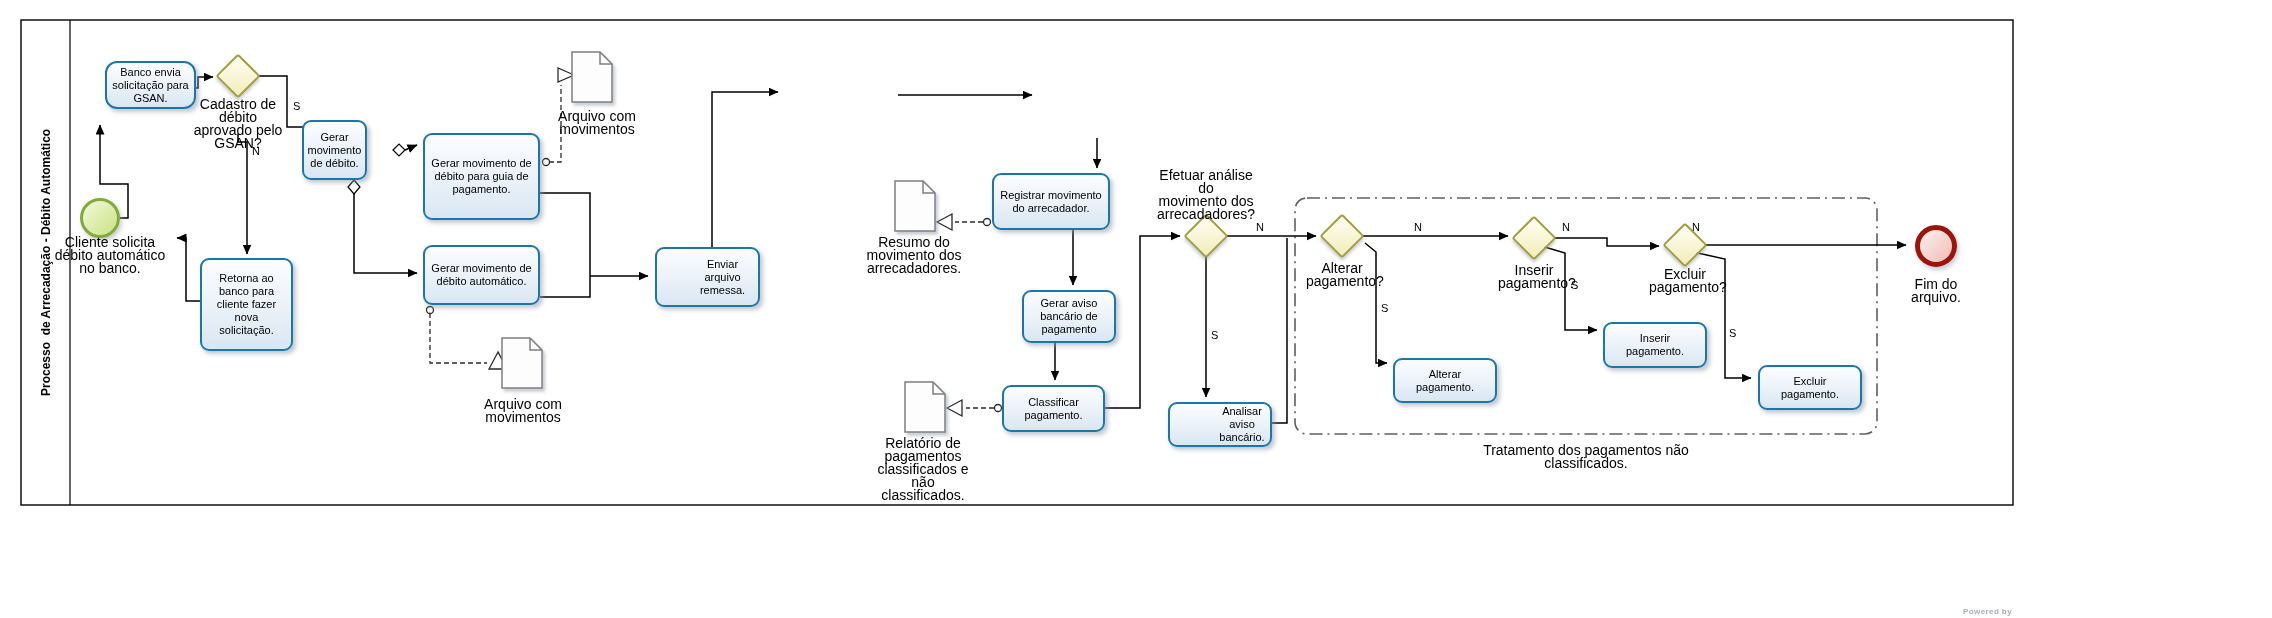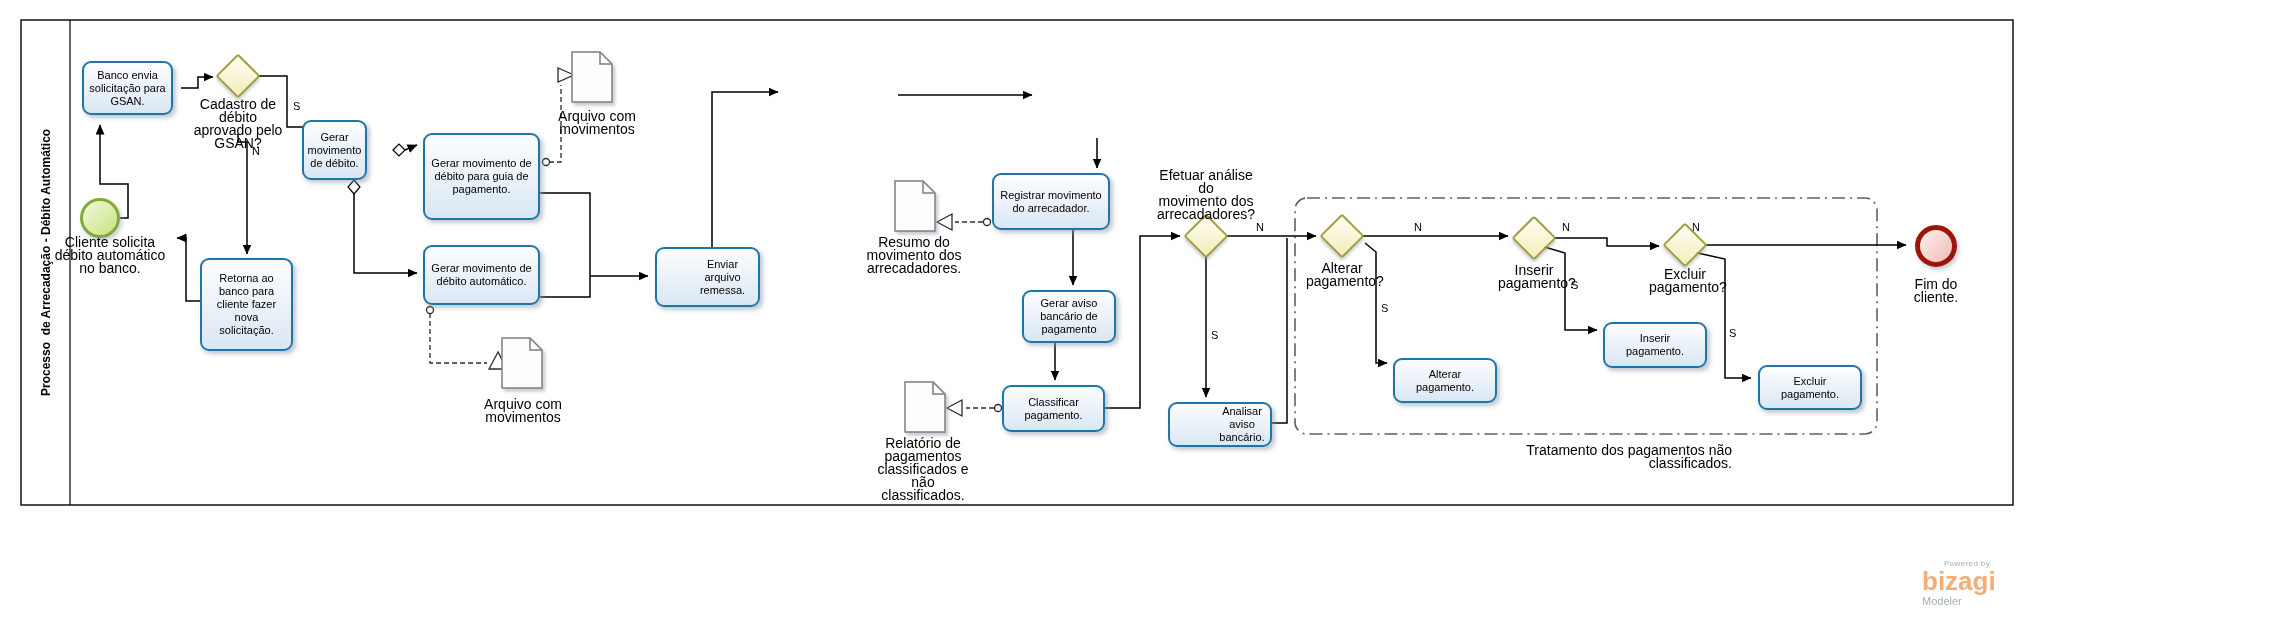--- a/index.html
+++ b/index.html
@@ -22,21 +22,21 @@
   .event{position:absolute;box-sizing:border-box;border-radius:50%;}
   .event.start{left:80px;top:198px;width:40px;height:40px;border:3px solid #83a93b;
     background:linear-gradient(135deg,#f2f9da 0%,#c8e383 100%);
     box-shadow:2px 3px 4px rgba(150,160,175,.5);}
   .event.end{left:1915px;top:225px;width:42px;height:42px;border:5px solid #9c150a;
     background:linear-gradient(135deg,#fdf3f1 0%,#f0bab2 100%);
     box-shadow:2px 3px 4px rgba(150,160,175,.5);}
   .lbl{position:absolute;font-size:14px;line-height:13px;text-align:center;white-space:pre-line;}
   .sn{position:absolute;font-size:11px;line-height:11px;}
   .logo{position:absolute;left:1922px;top:559px;width:92px;}
-  .logo .pby{font-size:8px;font-weight:normal;color:#a6aeb8;text-align:center;letter-spacing:.4px;padding-right:2px;}
+  .logo .pby{font-size:8px;font-weight:bold;color:#a6aeb8;text-align:right;letter-spacing:.4px;padding-right:2px;margin-top:48px;}
   .logo .brand{font-size:26px;line-height:27px;font-weight:bold;color:#f1ae77;letter-spacing:0;}
   .logo .product{font-size:11px;color:#a6aeb8;}
 </style>
 </head>
 <body>
 
 <div class="canvas">
 
   <svg class="layer" width="2272" height="618">
     <defs>
@@ -126,23 +126,23 @@
   </svg>
 
   <div class="lane-title">Processo  de Arrecadação - Débito Automático</div>
 
   <div class="event start"></div>
   <div class="lbl" style="left:46px;top:236px;width:128px;">Cliente solicita
 débito automático
 no banco.</div>
   <div class="event end"></div>
   <div class="lbl" style="left:1903px;top:278px;width:66px;">Fim do
-cliente.</div>
-
-  <div class="task" style="left:82px;top:61px;width:91px;height:54px;">Banco envia
+arquivo.</div>
+
+  <div class="task" style="left:105px;top:61px;width:91px;height:48px;border-radius:12px;">Banco envia
 solicitação para
 GSAN.</div>
   <div class="task" style="left:200px;top:258px;width:93px;height:93px;">Retorna ao
 banco para
 cliente fazer
 nova
 solicitação.</div>
   <div class="task" style="left:302px;top:120px;width:65px;height:60px;">Gerar
 movimento
 de débito.</div>
@@ -203,21 +203,21 @@
   <div class="lbl" style="left:477px;top:398px;width:92px;">Arquivo com
 movimentos</div>
   <div class="lbl" style="left:864px;top:236px;width:100px;">Resumo do
 movimento dos
 arrecadadores.</div>
   <div class="lbl" style="left:872px;top:437px;width:102px;">Relatório de
 pagamentos
 classificados e não
 classificados.</div>
 
-  <div class="lbl" style="left:1440px;top:444px;width:292px;text-align:right;">Tratamento dos pagamentos não
+  <div class="lbl" style="left:1440px;top:444px;width:292px;">Tratamento dos pagamentos não
 classificados.</div>
 
   <div class="logo">
     <div class="pby">Powered by</div>
     <div class="brand">bizagi</div>
     <div class="product">Modeler</div>
   </div>
 
 </div>
 

